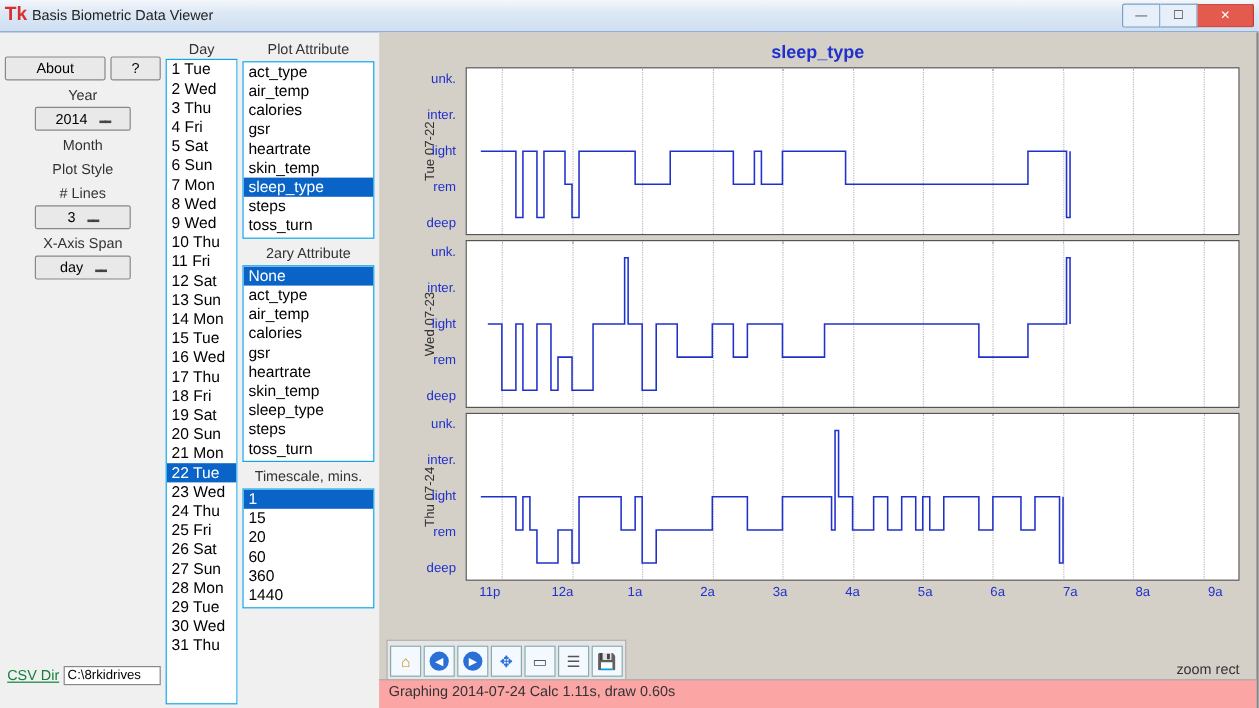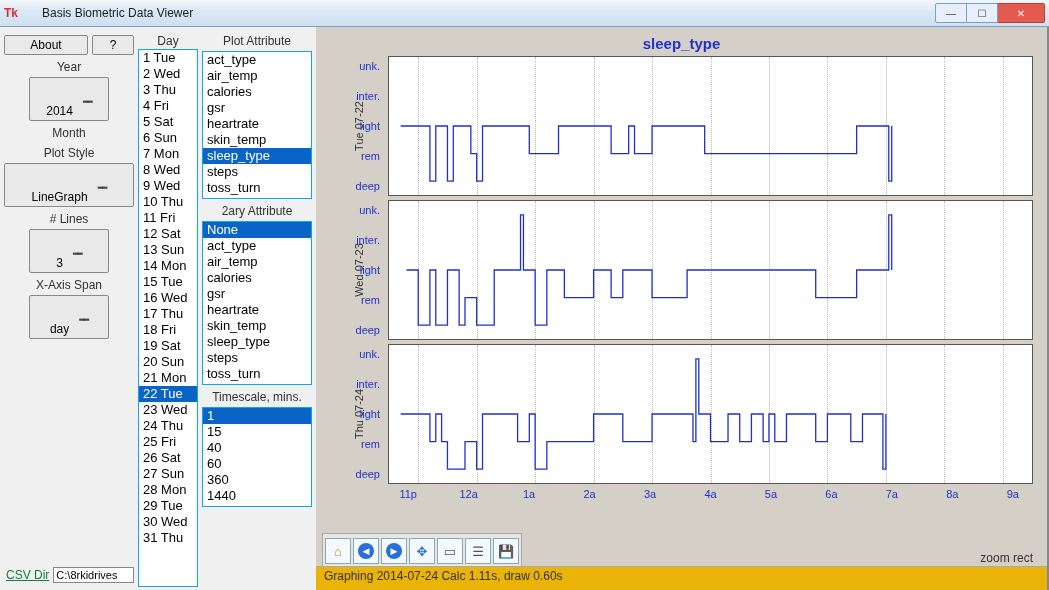--- a/index.html
+++ b/index.html
@@ -17,22 +17,22 @@
     background: linear-gradient(#f4f7fb, #dde8f5 40%, #cedff2);
     border-bottom: 1px solid #7a9fc7;
     display: flex;
     align-items: center;
     padding: 0 4px;
     position: relative;
   }
   .titlebar .tk {
     color: #d83030;
     font-weight: bold;
-    font-size: 12px;
-    margin-right: 24px;
+    font-size: 16px;
+    margin-right: 4px;
   }
   .titlebar .title {
     color: #222;
     flex: 1;
   }
   .winbtns {
     display: flex;
     gap: 0;
   }
   .winbtn {
@@ -51,21 +51,21 @@
   .winbtn.close { background: #e35a4f; color: #fff; width: 46px; border-color: #c03a2f; border-radius: 0 2px 2px 0; }
   .main {
     display: flex;
     height: 564px;
   }
   .col {
     display: flex;
     flex-direction: column;
     align-items: stretch;
   }
-  .col1 { width: 130px; padding: 8px 4px; gap: 2px; background: #f0f0f0; }
+  .col1 { width: 130px; padding: 20px 4px; gap: 2px; background: #f0f0f0; }
   .col2 { width: 60px; padding: 4px 0; background: #f0f0f0; }
   .col3 { width: 110px; padding: 4px 4px; background: #f0f0f0; gap: 2px; }
   .plotarea { flex: 1; background: #d4d0c8; position: relative; border-right: 2px solid #888; }
   .btn {
     border: 1px solid #888;
     background: #e9e9e9;
     padding: 2px 6px;
     text-align: center;
     font-size: 12px;
     border-radius: 2px;
@@ -82,21 +82,21 @@
   .dropdown {
     display: flex;
     border: 1px solid #888;
     background: #e9e9e9;
     padding: 2px 4px;
     border-radius: 2px;
     align-items: center;
     justify-content: center;
     gap: 10px;
   }
-  .dropdown .val { flex: 0 0 auto; font-size: 12px; margin-top: 24px; }
+  .dropdown .val { flex: 0 0 auto; font-size: 12px; }
   .dropdown .tick { font-size: 7px; color: #444; letter-spacing: -1px; }
   .listbox {
     border: 1px solid #0ea5e9;
     background: #fff;
     font-size: 13px;
     overflow: hidden;
   }
   .listbox .item {
     padding: 0 4px;
     line-height: 16px;
@@ -205,21 +205,21 @@
     bottom: 26px;
     font-size: 12px;
     color: #333;
   }
   .statusbar {
     position: absolute;
     left: 0;
     right: 0;
     bottom: 0;
     height: 20px;
-    background: #eab308;
+    background: #fca5a5;
     border-top: 1px solid #aaa;
     font-size: 12px;
     color: #333;
     padding: 2px 8px;
   }
 </style>
 </head>
 <body>
 
 <div class="titlebar">
@@ -239,24 +239,20 @@
       <div class="btn">About</div>
       <div class="btn" style="max-width:28px">?</div>
     </div>
     <div class="lbl">Year</div>
     <div class="dropdown" style="width:70px; margin:0 auto;">
       <span class="val">2014</span>
       <span class="tick">▂▂</span>
     </div>
     <div class="lbl">Month</div>
     <div class="lbl">Plot Style</div>
-    <div class="dropdown">
-      <span class="val">LineGraph</span>
-      <span class="tick">▂▂</span>
-    </div>
     <div class="lbl"># Lines</div>
     <div class="dropdown" style="width:70px; margin:0 auto;">
       <span class="val">3</span>
       <span class="tick">▂▂</span>
     </div>
     <div class="lbl">X-Axis Span</div>
     <div class="dropdown" style="width:70px; margin:0 auto;">
       <span class="val">day</span>
       <span class="tick">▂▂</span>
     </div>
@@ -326,21 +322,21 @@
         <div class="item">heartrate</div>
         <div class="item">skin_temp</div>
         <div class="item">sleep_type</div>
         <div class="item">steps</div>
         <div class="item">toss_turn</div>
       </div>
     <div class="lbl">Timescale, mins.</div>
     <div class="listbox" id="timescale-list" style="height:98px;">
         <div class="item sel">1</div>
         <div class="item">15</div>
-        <div class="item">40</div>
+        <div class="item">20</div>
         <div class="item">60</div>
         <div class="item">360</div>
         <div class="item">1440</div>
       </div>
   </div>
 
   <div class="plotarea">
     <div class="plottitle">sleep_type</div>
     <div class="charts" id="charts">
         <div class="chart">

